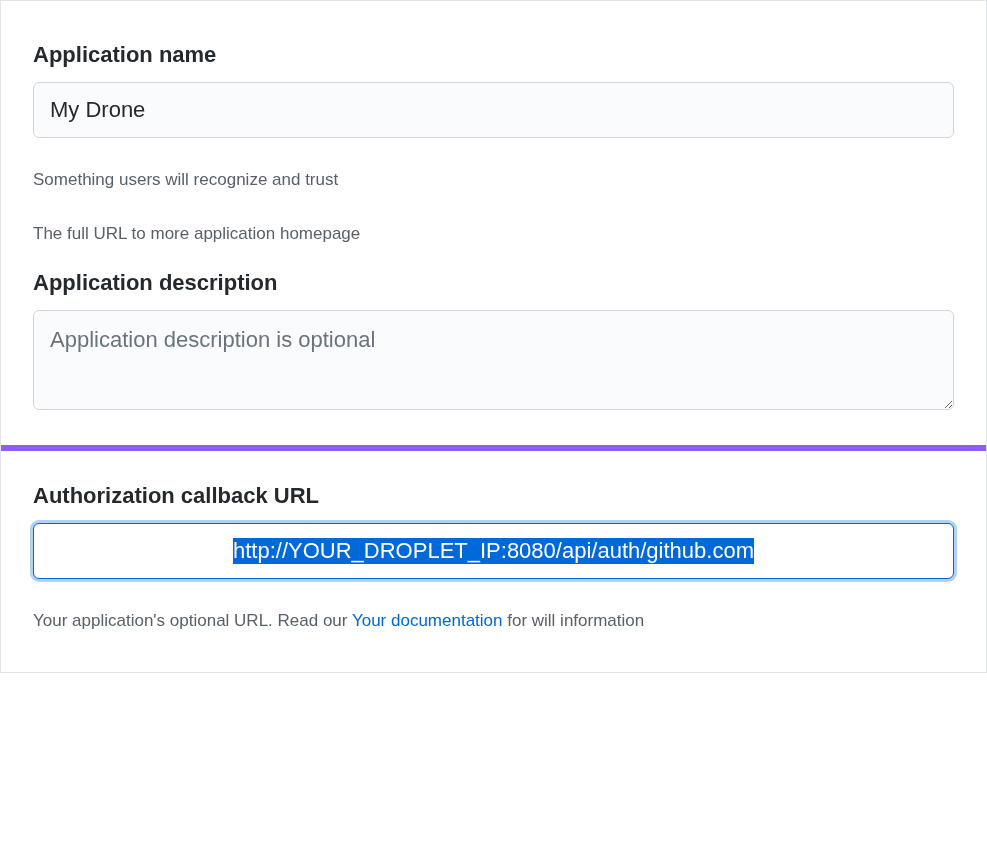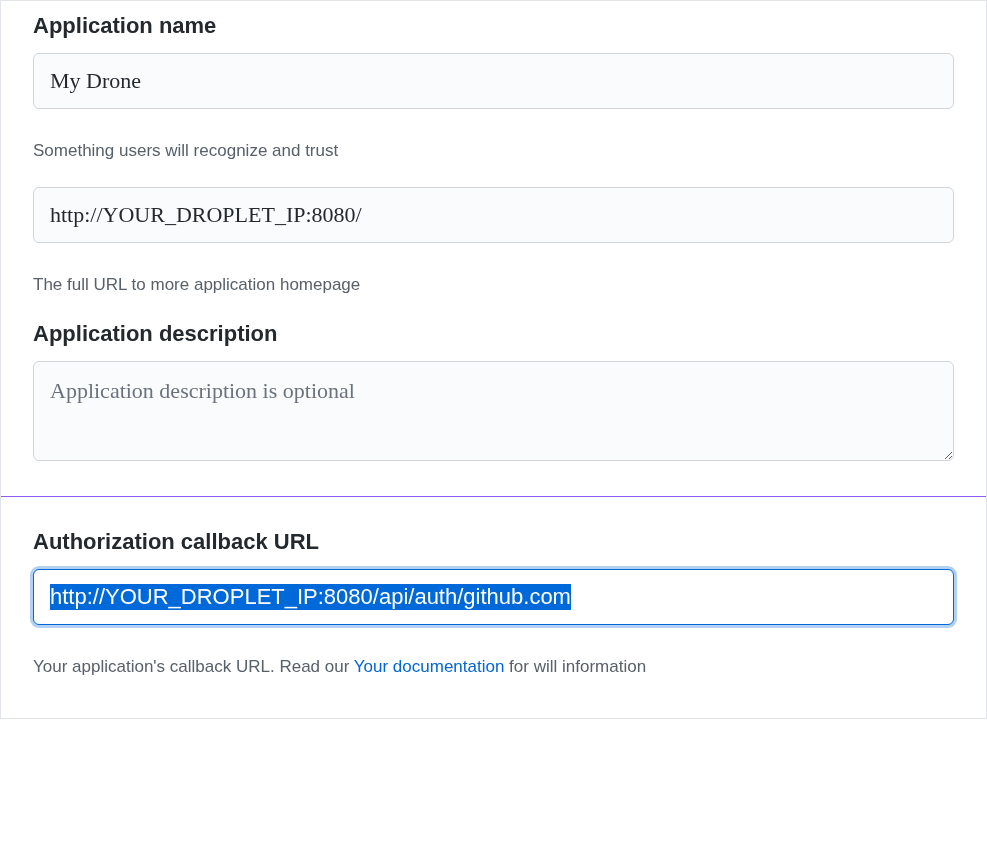--- a/index.html
+++ b/index.html
@@ -17,25 +17,25 @@
     .form-container {
       border-top: 1px solid #e1e4e8;
       border-left: 1px solid #e1e4e8;
       border-right: 1px solid #e1e4e8;
       border-bottom: 1px solid #e1e4e8;
     }
     .form-section {
       padding: 0 32px;
     }
     .section-top {
-      padding-top: 12px;
+      padding-top: 41px;
       padding-bottom: 8px;
     }
     .section-divider {
-      border-top: 1px solid #8b5cf6;
+      border-top: 6px solid #8b5cf6;
       margin-top: 24px;
       padding-top: 32px;
       padding-bottom: 40px;
     }
     .form-group {
       margin-bottom: 24px;
     }
     .form-group:last-child {
       margin-bottom: 0;
     }
@@ -48,37 +48,38 @@
     }
     .text-input {
       width: 100%;
       font-size: 22px;
       padding: 14px 16px;
       color: #24292e;
       background-color: #fafbfc;
       border: 1px solid #d1d5da;
       border-radius: 6px;
       outline: none;
-      font-family: Liberation Serif, serif;
+      font-family: Liberation Sans, sans-serif;
     }
     .text-input::placeholder {
       color: #6a737d;
     }
     .callback-input {
       width: 100%;
       font-size: 22px;
       padding: 14px 16px;
       background-color: #fff;
       border: 1px solid #0366d6;
       border-radius: 6px;
       box-shadow: 0 0 0 3px rgba(3, 102, 214, 0.3);
       outline: none;
       font-family: inherit;
       display: flex;
       align-items: center;
+      justify-content: center;
     }
     .callback-input .selected {
       background-color: #0069d9;
       color: #fff;
     }
     textarea.text-input {
       min-height: 100px;
       resize: vertical;
       line-height: 1.4;
     }
@@ -100,38 +101,37 @@
 
   <div class="form-section section-top">
 
     <div class="form-group">
       <label class="field-label">Application name</label>
       <input type="text" class="text-input" value="My Drone" style="">
       <div class="help-text">Something users will recognize and trust</div>
     </div>
 
     <div class="form-group">
-      <input type="text" class="text-input" value="http://YOUR_DROPLET_IP:8080/" style="">
       <div class="help-text">The full URL to more application homepage</div>
     </div>
 
     <div class="form-group">
       <label class="field-label">Application description</label>
       <textarea class="text-input" placeholder="Application description is optional" style=""></textarea>
     </div>
 
   </div>
 
   <div class="form-section section-divider">
 
     <div class="form-group">
       <label class="field-label">Authorization callback URL</label>
       <div class="callback-input">
         <span class="selected">http://YOUR_DROPLET_IP:8080/api/auth/github.com</span>
       </div>
       <div class="help-text">
-        <span>Your application's callback URL. Read our </span><a href="#">Your documentation</a><span> for will information</span>
+        <span>Your application's optional URL. Read our </span><a href="#">Your documentation</a><span> for will information</span>
       </div>
     </div>
 
   </div>
 
 </div>
 
 </body></html>

